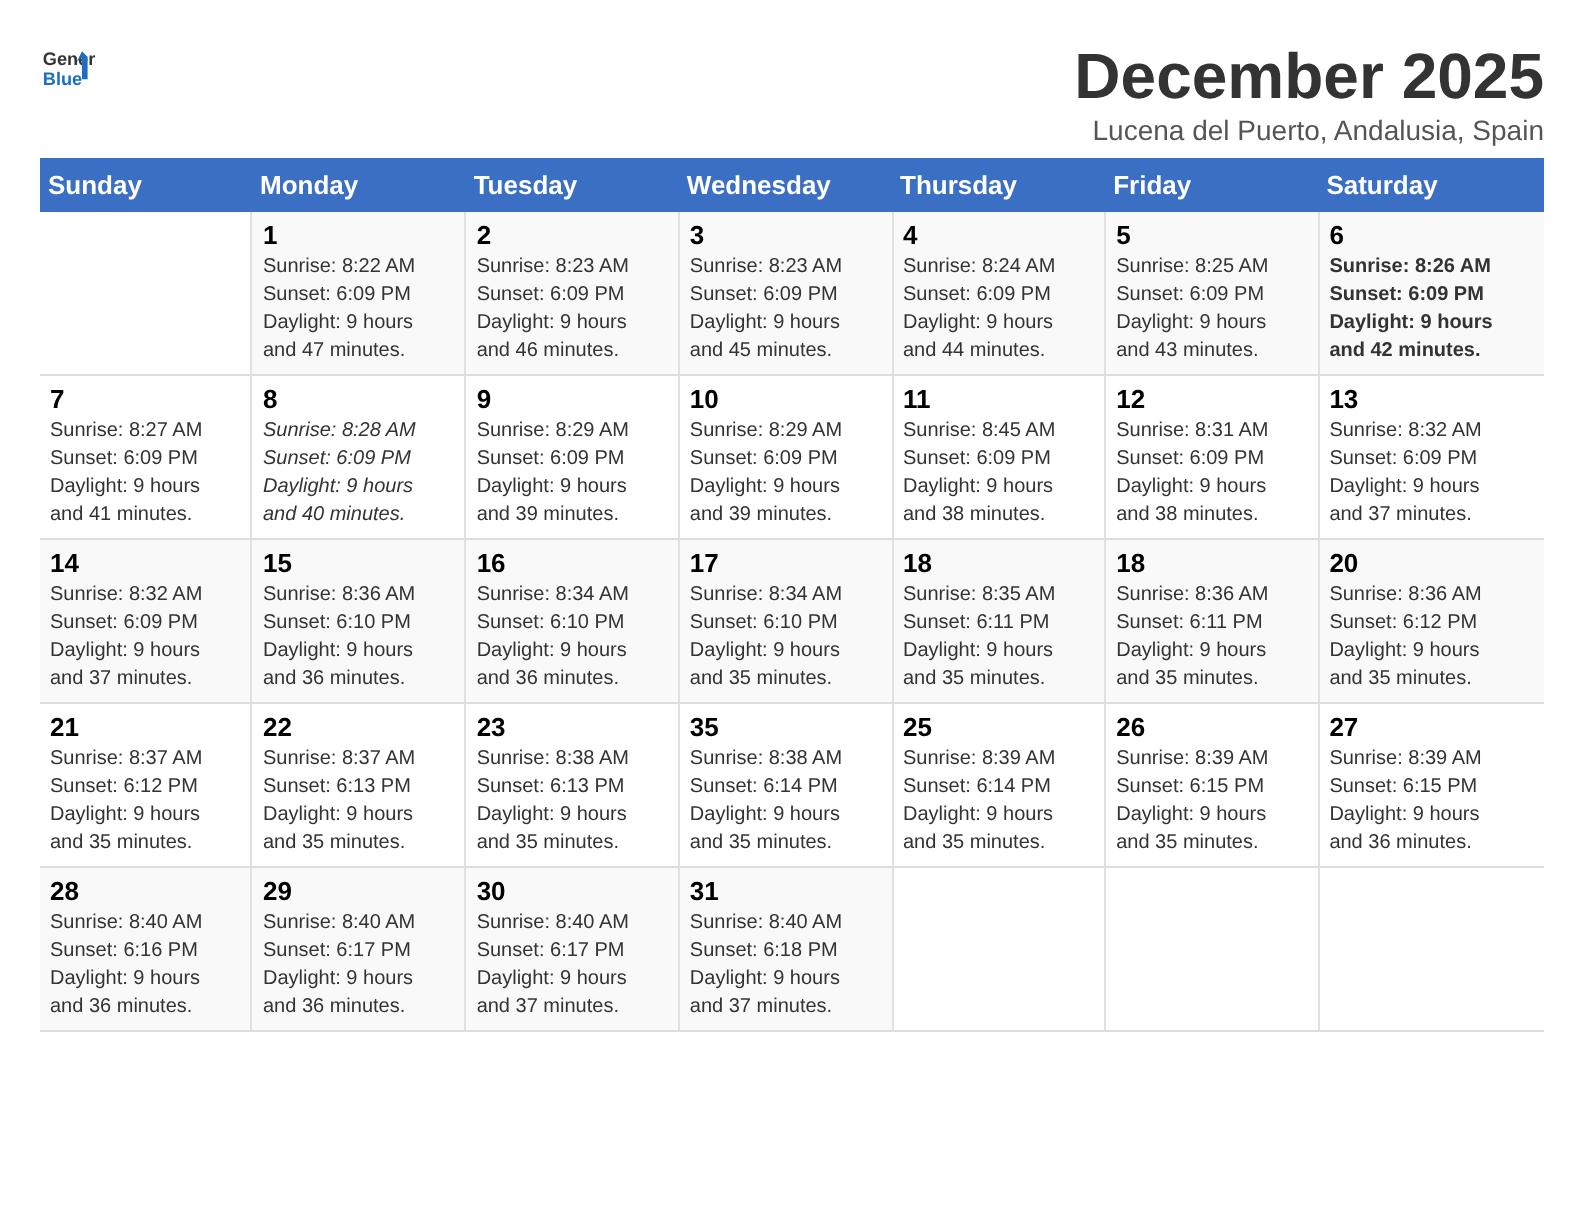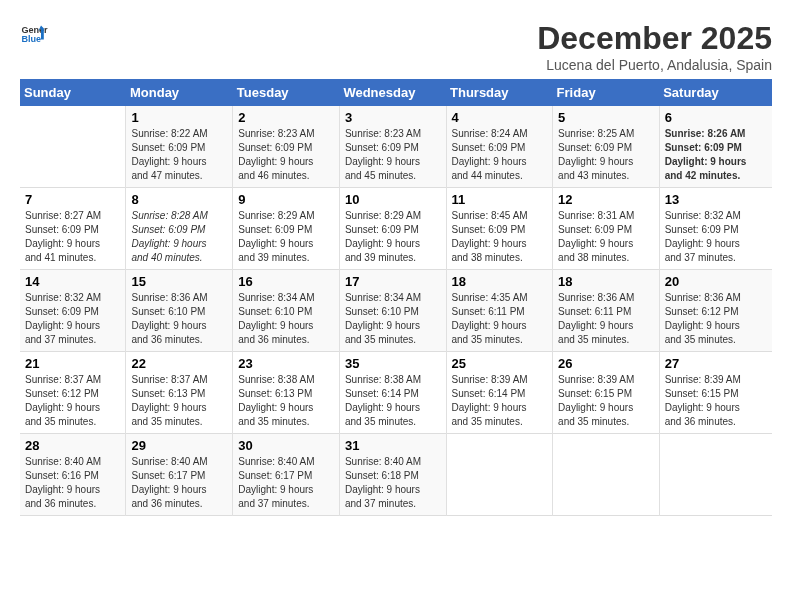--- a/index.html
+++ b/index.html
@@ -229,21 +229,21 @@
         </td>
         <td>
           <span class="day-num">17</span>
           <div class="day-info" style="white-space: pre-line;">Sunrise: 8:34 AM
 Sunset: 6:10 PM
 Daylight: 9 hours
 and 35 minutes.</div>
         </td>
         <td>
           <span class="day-num">18</span>
-          <div class="day-info" style="white-space: pre-line;">Sunrise: 4:35 AM
+          <div class="day-info" style="white-space: pre-line;">Sunrise: 8:35 AM
 Sunset: 6:11 PM
 Daylight: 9 hours
 and 35 minutes.</div>
         </td>
         <td>
           <span class="day-num">18</span>
           <div class="day-info" style="white-space: pre-line;">Sunrise: 8:36 AM
 Sunset: 6:11 PM
 Daylight: 9 hours
 and 35 minutes.</div>

